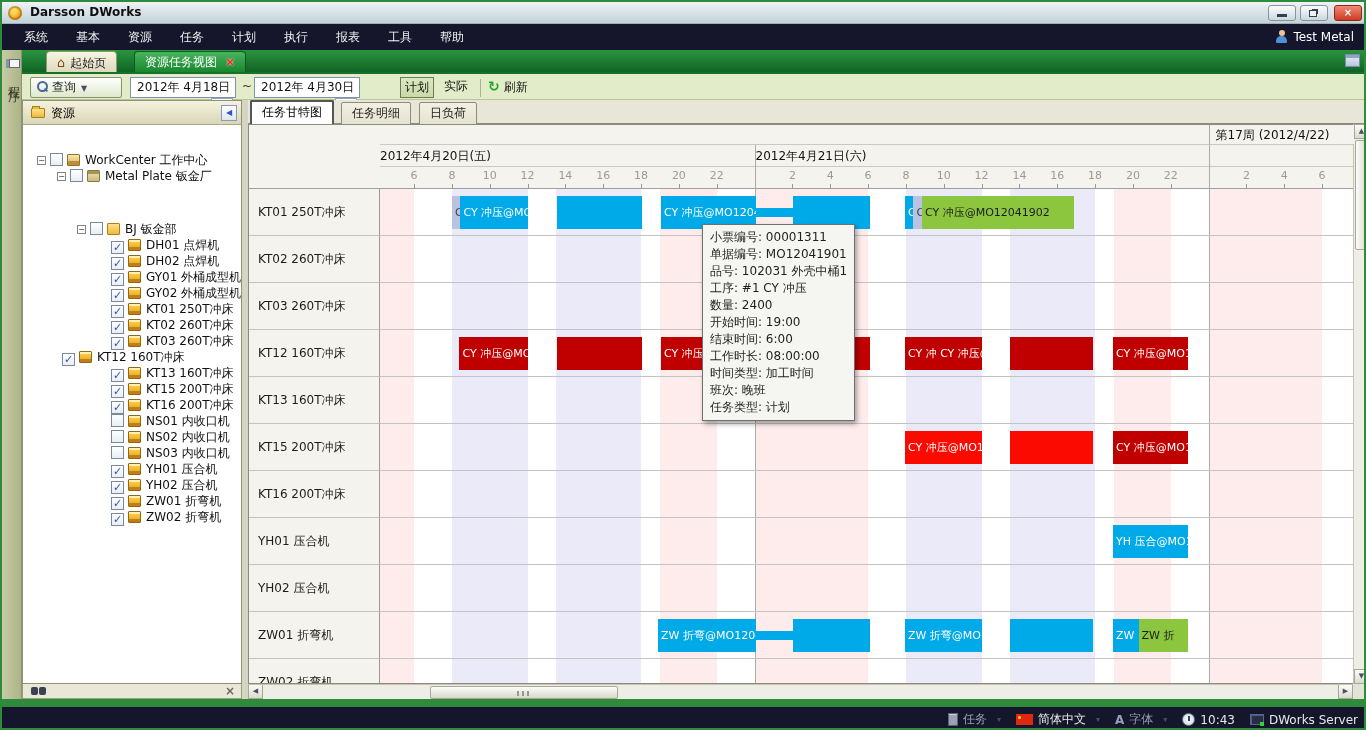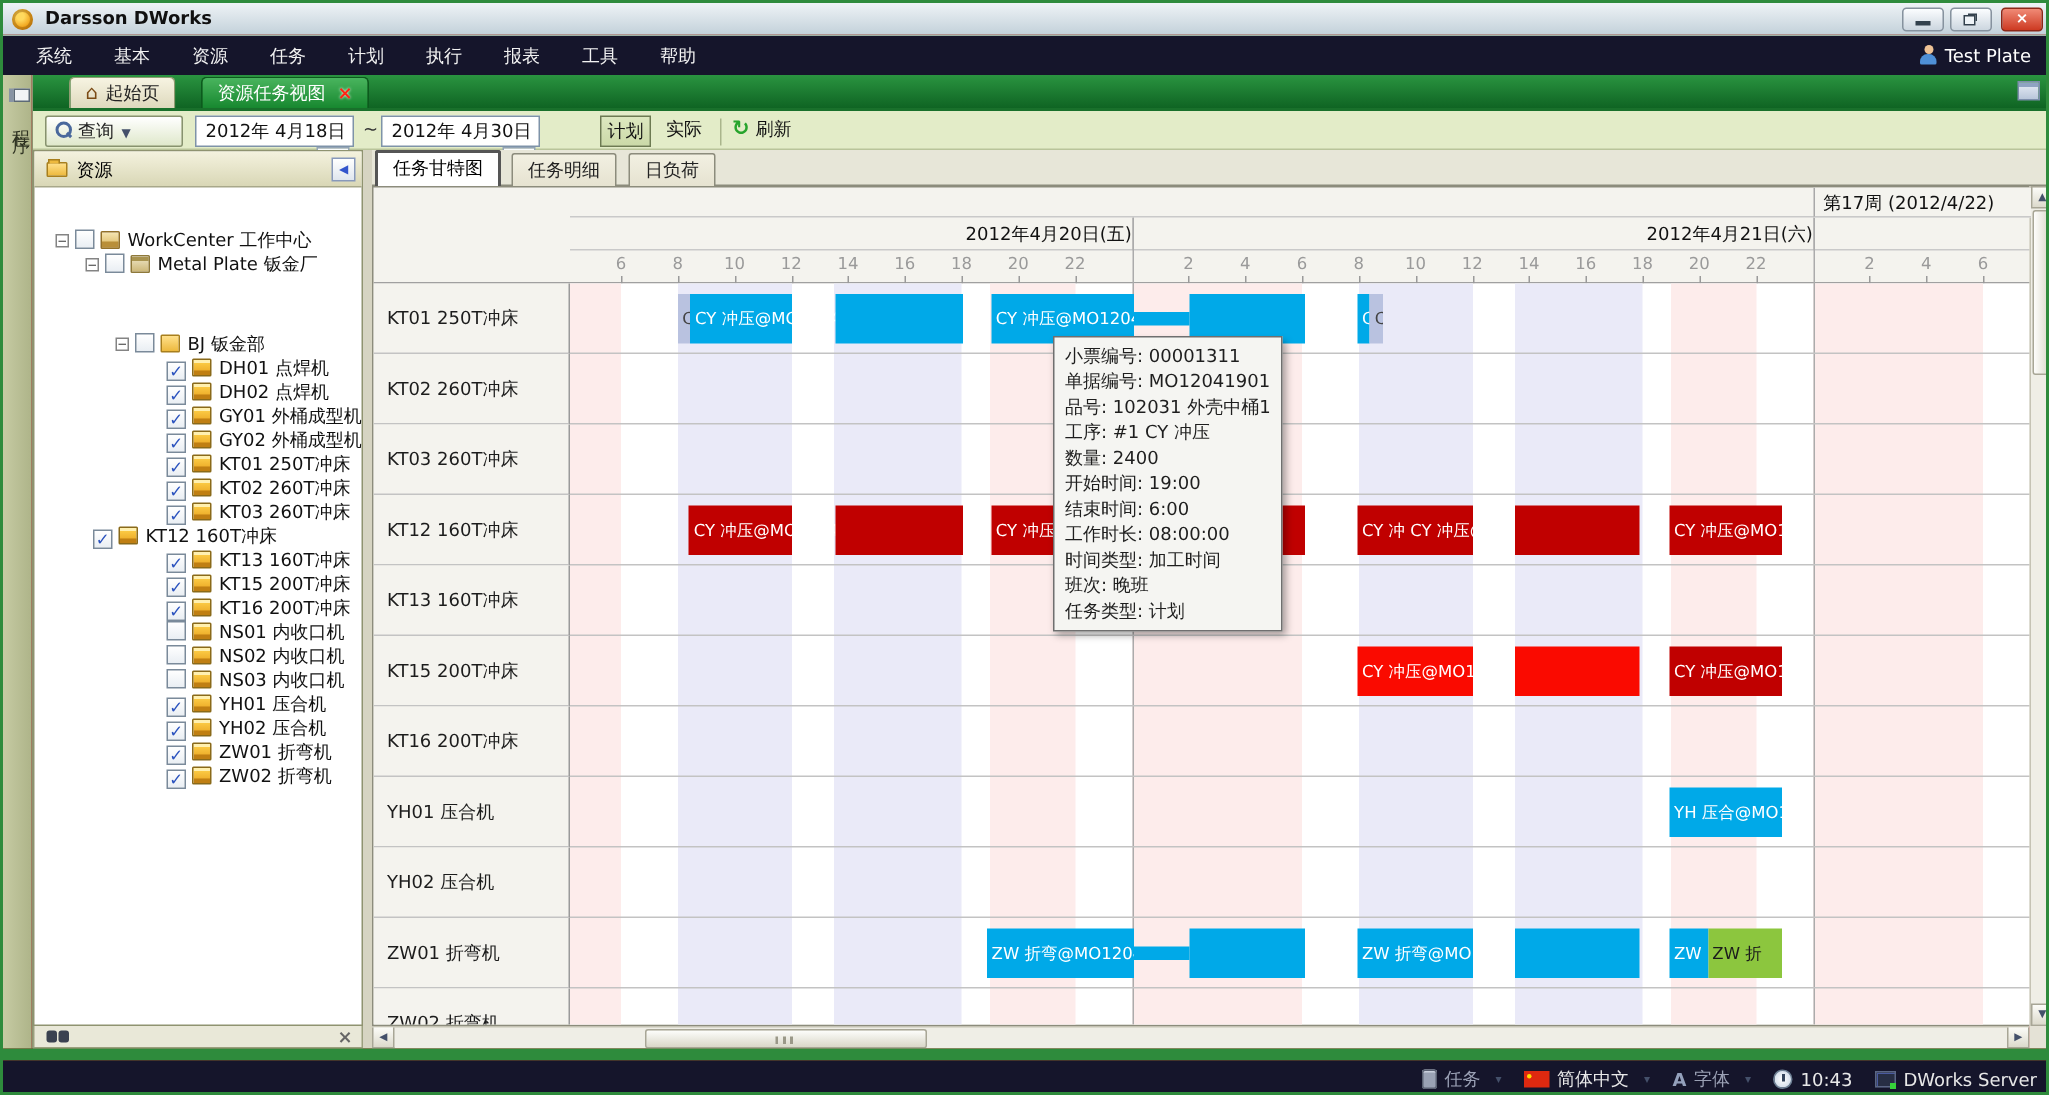--- a/index.html
+++ b/index.html
@@ -1,18 +1,18 @@
 <!DOCTYPE html>
 <html><head>
 <meta charset="utf-8">
 <style>
   * { margin:0; padding:0; box-sizing:border-box; }
   html,body { width:1366px; height:730px; overflow:hidden; }
   body { font-family:"DejaVu Sans","Liberation Sans",sans-serif; font-size:12px; }
-  #app { position:relative; width:1366px; height:730px; background:#b91c1c; border:2px solid #2e8b3c; overflow:hidden; }
+  #app { position:relative; width:1366px; height:730px; background:#86efac; border:2px solid #2e8b3c; overflow:hidden; }
   .abs { position:absolute; }
 
   
   #titlebar { left:0; top:0; width:1366px; height:22px; background:linear-gradient(#eef3f6,#c3d1da); border-bottom:1px solid #9fb3a6; }
   .gear-icon { left:6px; top:4px; width:14px; height:14px; border-radius:50%; background:radial-gradient(circle at 40% 35%, #ffd95e 20%, #f0a31b 60%, #b96f08 100%); box-shadow:inset 0 0 0 2px rgba(120,70,0,.35); }
   #window-title { left:28px; top:3px; font-weight:600; color:#101010; }
   .winbtn { top:3px; width:28px; height:16px; border:1px solid #86929e; border-radius:3px; background:linear-gradient(#fbfdff,#ccd6df); text-align:center; line-height:13px; color:#2c3a46; font-size:10px; }
   #btn-min { right:72px; }
   #btn-restore { right:40px; }
   #btn-close { right:6px; background:linear-gradient(#f08a76,#cd3a22); border-color:#8d2717; color:#fff; font-weight:bold; }
@@ -86,21 +86,21 @@
   
   #viewtabs { left:246px; top:98px; width:1120px; height:24px; background:#e7e6d8; border-bottom:1px solid #8c8c7c; }
   .view-tab { position:absolute; top:2px; height:38px; line-height:20px; padding:0 10px; border:1px solid #8c8c7c; border-radius:2px 2px 0 0; }
   .view-tab.active { background:#fff; border-width:2px; border-color:#555; border-bottom:none; color:#000; top:0; height:24px; z-index:2; }
   .view-tab.inactive { background:linear-gradient(#f2f0e2,#ddd9c4); color:#222; }
 
   
   #gantt { left:246px; top:122px; width:1191px; height:560px; background:#f4f3ee; border:1px solid #8c8c7c; overflow:hidden; }
   #gantt-week-cell { position:absolute; top:0; height:20px; line-height:20px; padding-left:6px; border-left:1px solid #a8a8a8; border-bottom:1px solid #c9c9c9; color:#111; background:#f4f3ee; z-index:3; }
   .gantt-hline { position:absolute; height:1px; background:#c9c9c9; }
-  .day-cell { position:absolute; top:20px; height:22px; line-height:22px; text-align:right; border-left:1px solid #a8a8a8; border-bottom:1px solid #c9c9c9; color:#111; }
+  .day-cell { position:absolute; top:20px; height:22px; line-height:22px; text-align:left; border-left:1px solid #a8a8a8; border-bottom:1px solid #c9c9c9; color:#111; }
   .hour-label { position:absolute; top:44px; width:28px; text-align:center; color:#9a9a9a; font-size:11px; }
   .hour-tickmark { position:absolute; top:59px; width:1px; height:5px; background:#9a9a9a; }
   .row-label { position:absolute; left:0; width:131px; height:47px; line-height:47px; padding-left:9px; background:#f4f3ee; border-bottom:1px solid #c3c3c3; border-right:1px solid #9a9a9a; color:#1c1c1c; overflow:hidden; z-index:2; }
   #gantt-body { position:absolute; left:131px; top:64px; width:974px; height:517px; background:#fff; overflow:visible; }
   .band { position:absolute; top:0; height:517px; }
   .band-pink { background:#fdeceb; }
   .band-lavender { background:#eaeaf8; }
   .day-line { position:absolute; top:-44px; height:561px; width:1px; background:#ababab; }
   .row-line { position:absolute; left:0; width:974px; height:1px; background:#c3c3c3; }
   .bar-seg { position:absolute; height:33px; overflow:visible; }
@@ -145,21 +145,21 @@
   <div id="titlebar" class="abs">
     <div class="gear-icon abs"></div>
     <div id="window-title" class="abs">Darsson DWorks</div>
     <div id="btn-min" class="winbtn abs"><span class="minbar"></span></div>
     <div id="btn-restore" class="winbtn abs"><span class="restoreglyph"></span></div>
     <div id="btn-close" class="winbtn abs">×</div>
   </div>
 
   <div id="menubar" class="abs">
     <div id="menu-items" class="abs"><div class="menu-item">系统</div><div class="menu-item">基本</div><div class="menu-item">资源</div><div class="menu-item">任务</div><div class="menu-item">计划</div><div class="menu-item">执行</div><div class="menu-item">报表</div><div class="menu-item">工具</div><div class="menu-item">帮助</div></div>
-    <div id="user-box" class="abs"><span class="person-icon"></span><span>Test Plate</span></div>
+    <div id="user-box" class="abs"><span class="person-icon"></span><span>Test Metal</span></div>
   </div>
 
   <div id="sidestrip" class="abs">
     <div class="layers-icon"></div>
     <div id="sidestrip-label">程序</div>
   </div>
 
   <div id="tabrow" class="abs">
     <div id="doc-tabs">
         <div class="doc-tab inactive" style="left: 24px;"><span class="home-icon">⌂</span><span>起始页</span></div>
@@ -314,20 +314,23 @@
           <span class="bar-label" style="color: rgb(255, 255, 255);">CY 冲压@MO12041901</span>
         </div>
         <div class="bar-seg" style="left: 413.336px; width: 76.6138px; top: 7px; background: rgb(0, 169, 232);"></div>
         <div class="bar-conn" style="left: 376.448px; width: 36.8881px; top: 19px; background: rgb(0, 169, 232);"></div>
         <div class="bar-seg bar-chip" style="left: 524.947px; width: 8.51265px; top: 7px; background: rgb(0, 169, 232);">
           <span class="bar-label" style="color: rgb(255, 255, 255);">C</span>
         </div>
         <div class="bar-seg bar-chip" style="left: 533.459px; width: 8.51265px; top: 7px; background: rgb(185, 194, 224);">
           <span class="bar-label" style="color: rgb(68, 68, 68);">C</span>
         </div>
+        <div class="bar-seg" style="left: 541.972px; width: 152.282px; top: 7px; background: rgb(140, 198, 62);">
+          <span class="bar-label" style="color: rgb(28, 28, 28);">CY 冲压@MO12041902</span>
+        </div>
         <div class="row-line" style="top: 93px;"></div>
         <div class="row-line" style="top: 140px;"></div>
         <div class="row-line" style="top: 187px;"></div>
         <div class="bar-seg" style="left: 79.4514px; width: 69.047px; top: 148px; background: rgb(192, 0, 0);">
           <span class="bar-label" style="color: rgb(255, 255, 255);">CY 冲压@MO12041904</span>
         </div>
         <div class="bar-seg" style="left: 176.874px; width: 85.1265px; top: 148px; background: rgb(192, 0, 0);"></div>
         <div class="bar-seg" style="left: 280.917px; width: 95.5309px; top: 148px; background: rgb(192, 0, 0);">
           <span class="bar-label" style="color: rgb(255, 255, 255);">CY 冲压@MO12041904</span>
         </div>

